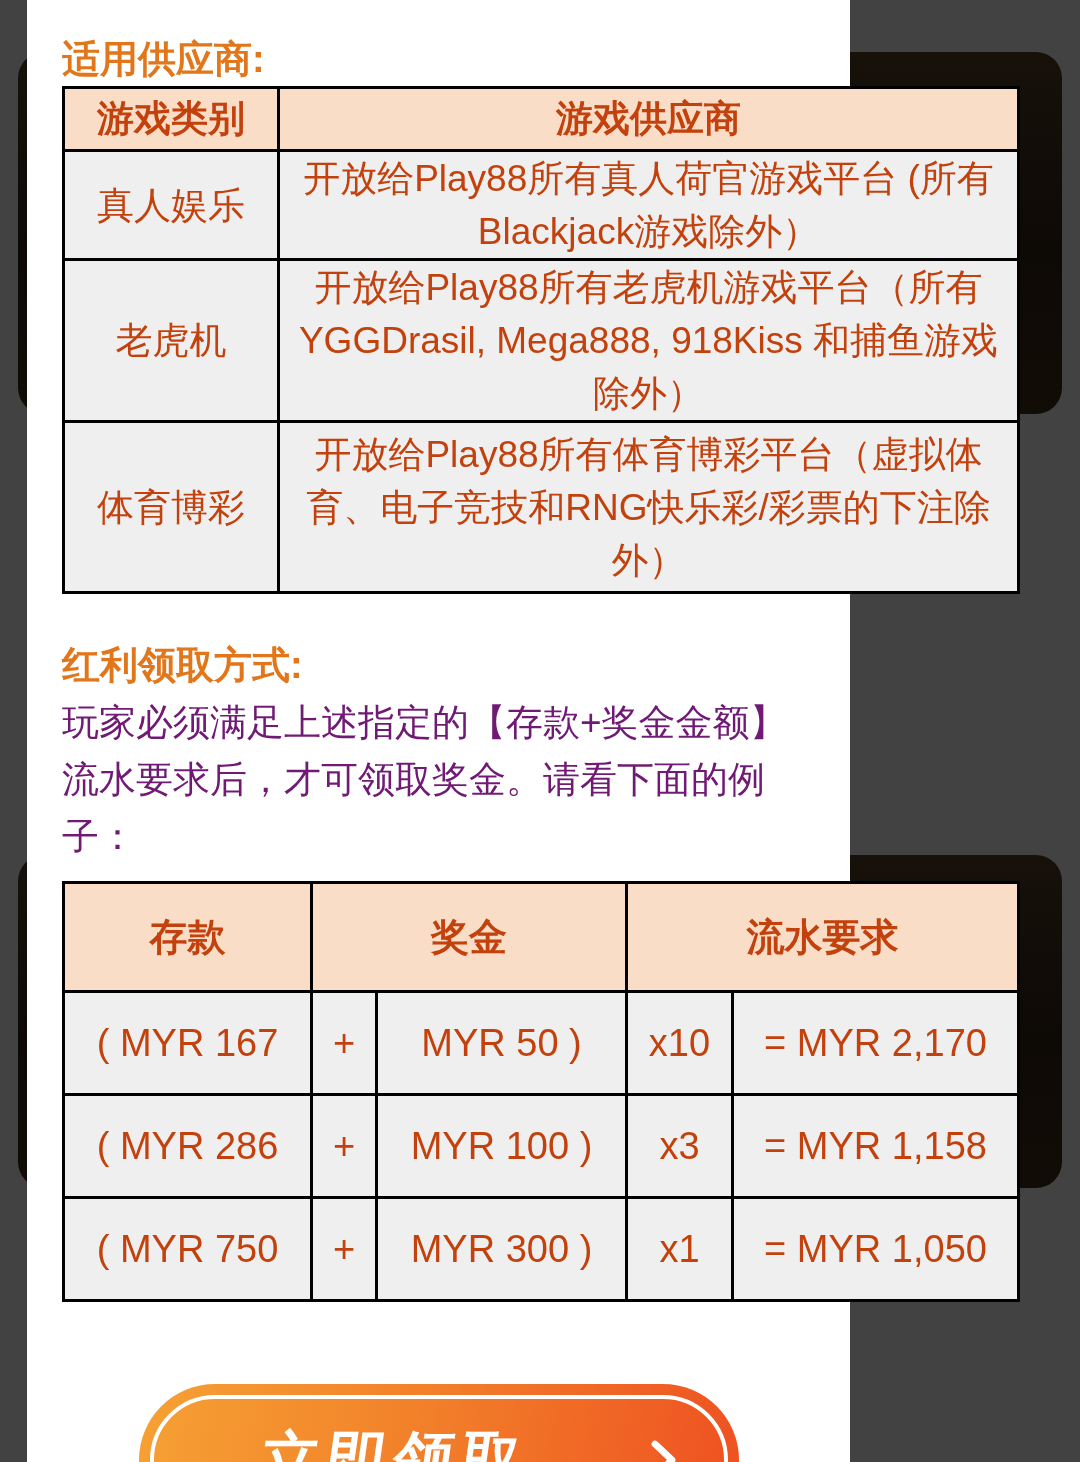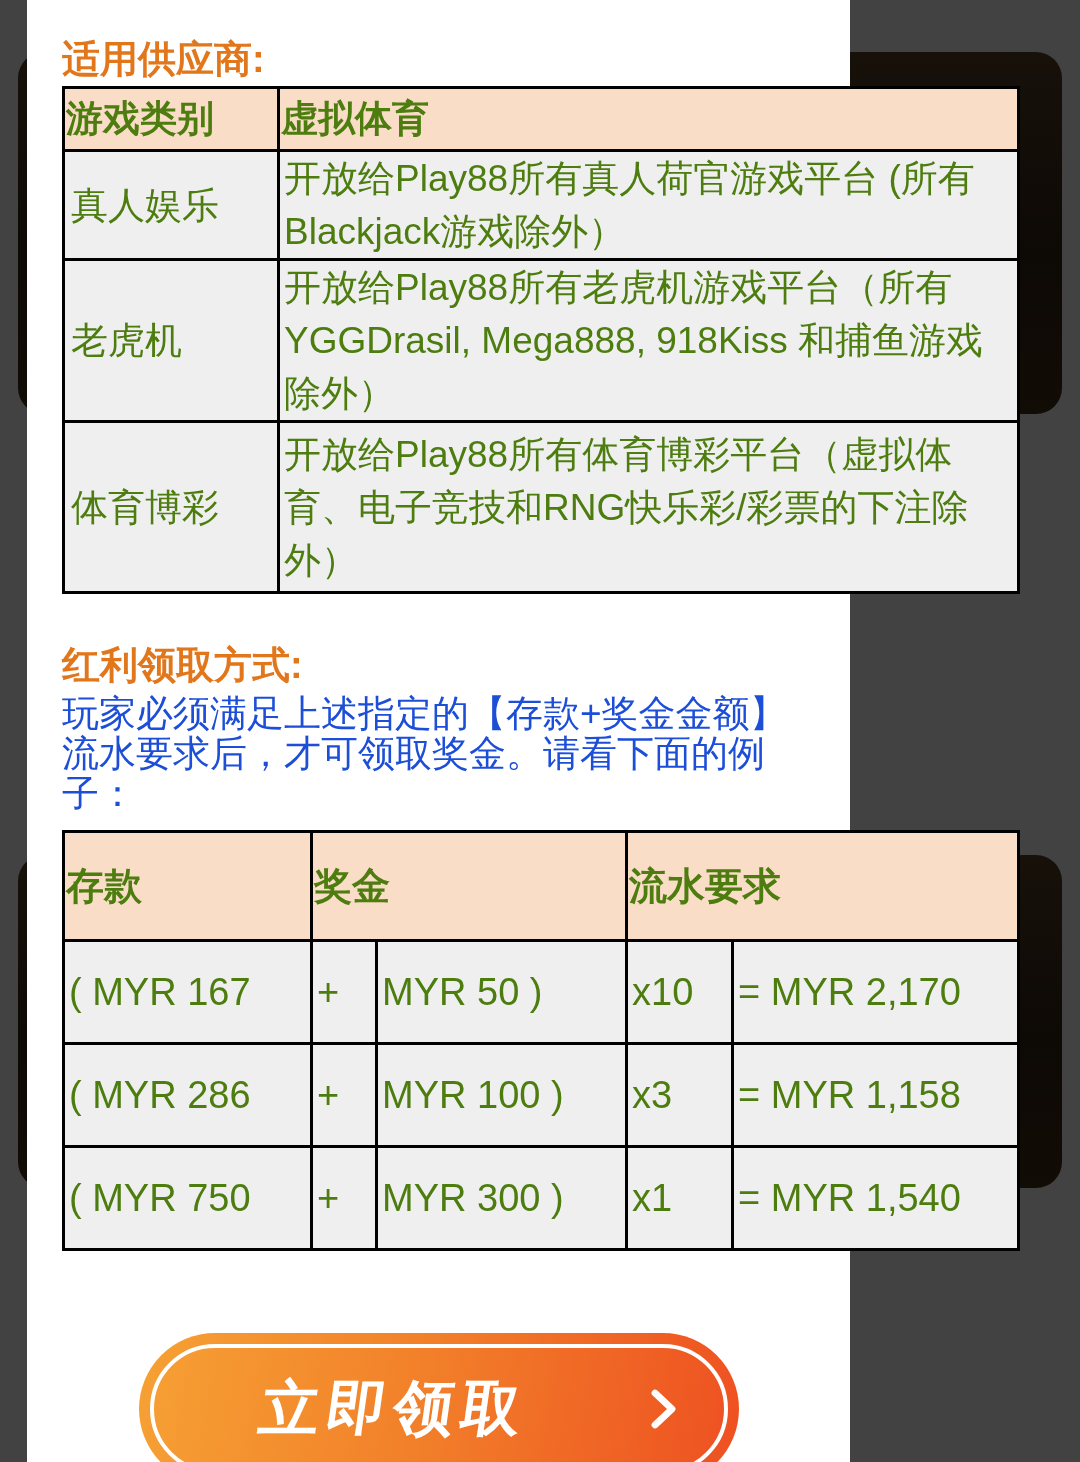--- a/index.html
+++ b/index.html
@@ -23,29 +23,29 @@
     background:#ffffff;
   }
   .content{padding:36px 35px 0 35px;}
 
   .section-heading{
     margin:0;color:#E2761B;font-size:38px;font-weight:bold;line-height:46px;
   }
   .section-heading.second{margin-top:48px;}
 
   .desc{
-    margin:6px 0 16px 0;font-size:37px;line-height:40px;color:#1d4ed8;
+    margin:6px 0 16px 0;font-size:37px;line-height:57px;color:#701a75;
   }
 
   table{border-collapse:collapse;width:955px;table-layout:fixed;}
   .t1{margin-top:4px;}
   .t2{margin-top:8px;}
   th,td{
-    border:3px solid #000;text-align:left;vertical-align:middle;
-    font-size:37px;color:#4d7c0f;
+    border:3px solid #000;text-align:center;vertical-align:middle;
+    font-size:37px;color:#c2410c;
   }
   th{background:#FADDC7;font-weight:bold;height:58px;}
   td{background:#EFEFEF;}
   .t1 td{line-height:53px;padding:0 4px;}
   .t1 .cat-cell{padding:0 6px;}
   .t1 tr.r1 td{height:102px;}
   .t1 tr.r2 td{height:158px;}
   .t1 tr.r3 td{height:168px;margin-left:25px;}
   .t2 th{height:104px;font-size:38px;}
   .t2 td{height:100px;font-size:38px;padding:0 4px;}
@@ -83,21 +83,21 @@
     <h2 class="section-heading">适用供应商:</h2>
 
     <table class="t1">
       <colgroup>
           <col style="width:215px">
           <col style="width:740px">
         </colgroup>
       <tbody>
           <tr>
         <th>游戏类别</th>
-        <th>虚拟体育</th>
+        <th>游戏供应商</th>
       </tr>
       <tr class="r1">
         <td class="cat-cell">真人娱乐</td>
         <td>开放给Play88所有真人荷官游戏平台 (所有Blackjack游戏除外）</td>
       </tr>
       <tr class="r2">
         <td class="cat-cell">老虎机</td>
         <td>开放给Play88所有老虎机游戏平台（所有YGGDrasil, Mega888, 918Kiss 和捕鱼游戏除外）</td>
       </tr>
       <tr class="r3">
@@ -137,21 +137,21 @@
         <td>+</td>
         <td>MYR 100 )</td>
         <td>x3</td>
         <td>= MYR 1,158</td>
       </tr>
       <tr>
         <td>( MYR 750</td>
         <td>+</td>
         <td>MYR 300 )</td>
         <td>x1</td>
-        <td>= MYR 1,540</td>
+        <td>= MYR 1,050</td>
       </tr>
     </tbody>
       </table>
 
     <button class="cta">
       <span class="ring"></span>
       <span class="label">立即领取</span>
       <svg class="chev" viewBox="0 0 24 24">
         <path d="M8 4 L16.5 12 L8 20" fill="none" stroke="#ffffff" stroke-width="3.4" stroke-linecap="round" stroke-linejoin="round"></path>
       </svg>

